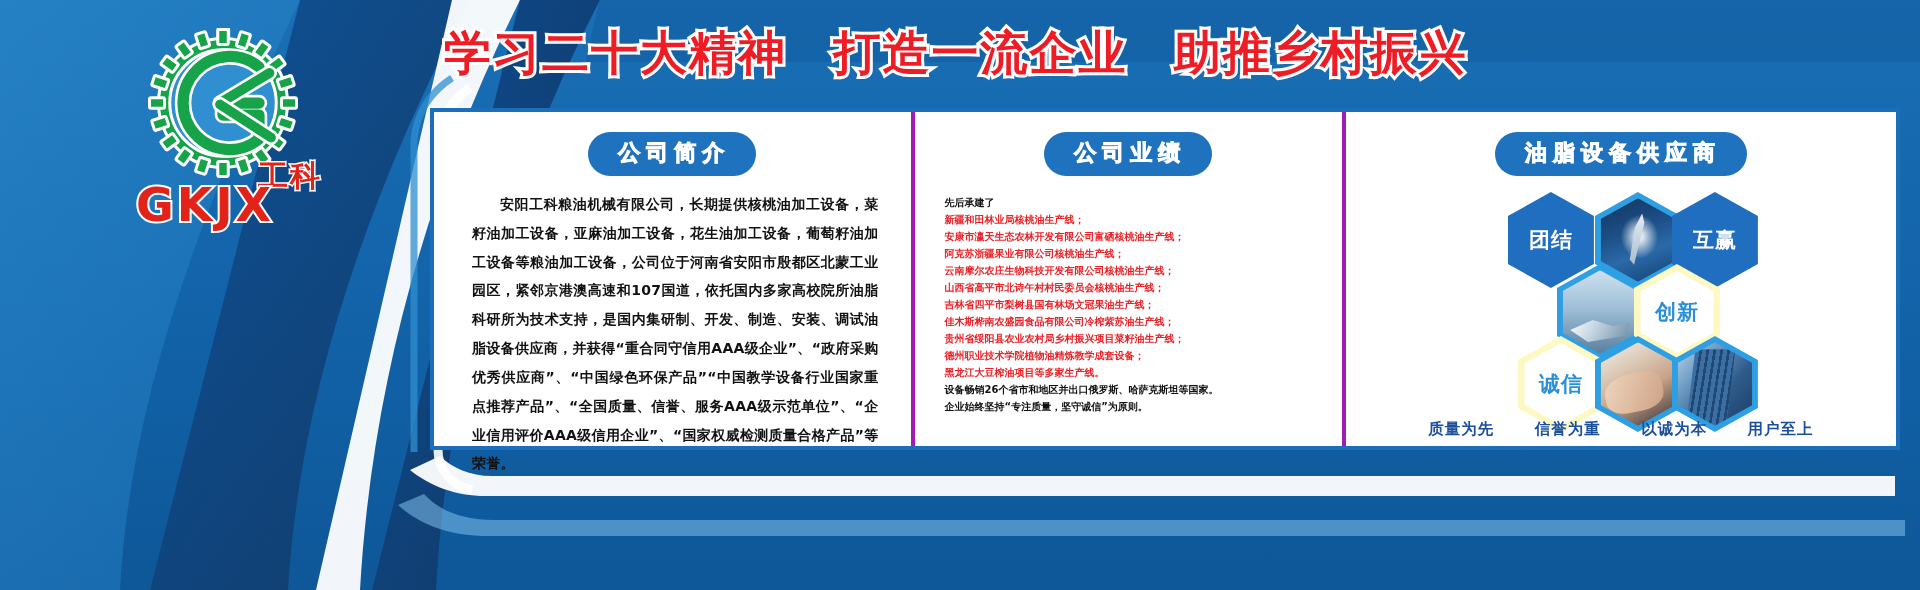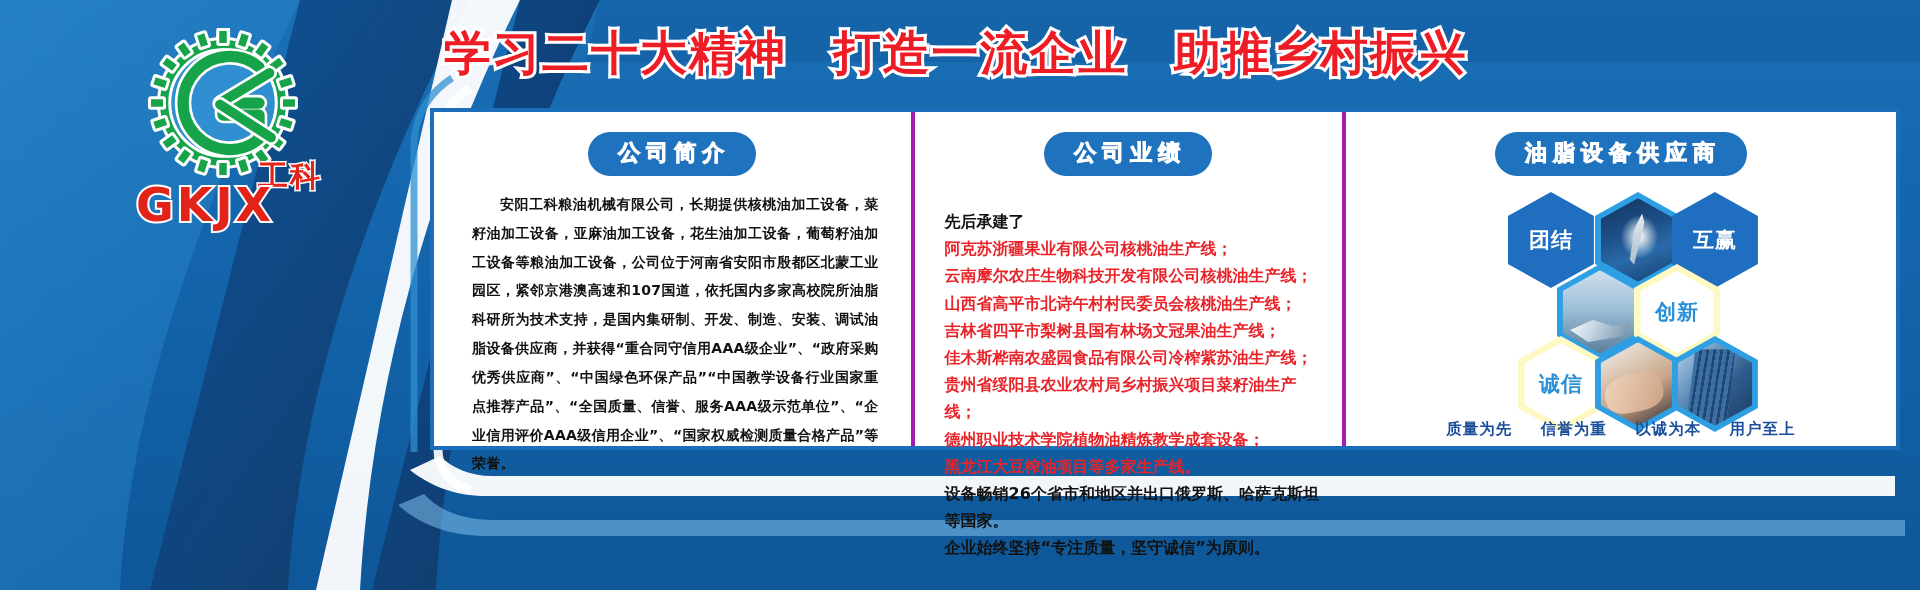--- a/index.html
+++ b/index.html
@@ -41,21 +41,21 @@
   .badge{margin:14px auto 0 auto;background:#1f72bd;border-radius:22px;
      color:#ffffff;font-size:22px;font-weight:bold;letter-spacing:6px;
      text-align:center;padding:6px 26px 8px 30px;width:max-content;
      -webkit-text-stroke:1px #ffffff;}
 
   .body-text{font-size:14px;color:#111;line-height:2.06;text-align:justify;
      text-justify:inter-ideograph;margin-top:14px;letter-spacing:.3px;font-weight:bold;}
   #panel-1 .body-text{text-indent:2em;padding:0 18px 0 24px;}
 
   
-  #p2-body{margin-top:32px;padding-left:16px;font-size:16px;line-height:1.70;font-weight:bold;}
+  #p2-body{margin-top:18px;padding-left:16px;font-size:10px;line-height:1.70;font-weight:bold;}
   #p2-body .lead{color:#111;}
   #p2-body .hit{color:#e8242a;}
   #p2-body .tail{color:#111;}
 
   
   #hex-area{position:relative;width:100%;height:214px;margin-top:10px;}
   .hex{position:absolute;width:86px;height:96px;
     clip-path:polygon(50% 0%,100% 25%,100% 75%,50% 100%,0% 75%,0% 25%);
     display:flex;align-items:center;justify-content:center;}
   .hex .inner{position:absolute;inset:0;clip-path:polygon(50% 0%,100% 25%,100% 75%,50% 100%,0% 75%,0% 25%);}
@@ -80,21 +80,21 @@
      clip-path:polygon(0% 58%,38% 22%,72% 44%,100% 30%,92% 78%,30% 100%);}
   .ph-hand{background:linear-gradient(150deg,#f2f2f2 0%,#d9c3ae 35%,#c7a186 58%,#2d2d33 100%);}
   .ph-hand::after{content:"";position:absolute;left:6%;top:38%;width:78%;height:46%;
      background:linear-gradient(120deg,#f0d6bf,#cda184);border-radius:46% 30% 40% 36%;transform:rotate(-12deg);}
   .ph-build{background:linear-gradient(130deg,#bcd6ea 0%,#6f9cc4 30%,#2f5c8c 62%,#1b3c63 100%);}
   .ph-build::after{content:"";position:absolute;left:18%;top:8%;width:54%;height:92%;
      background:repeating-linear-gradient(92deg,#3b6fa4 0 5px,#1f4773 5px 8px);transform:skewX(-7deg);}
 
   #slogan{position:absolute;left:0;right:0;bottom:6px;text-align:center;
      font-size:15.5px;font-weight:bold;color:#1b4f9c;letter-spacing:1px;}
-  #slogan span{margin:0 11px;}
+  #slogan span{margin:0 17px;}
 </style>
 </head>
 <body>
 
 <div id="stage">
 
   <svg class="swoosh" width="1920" height="590" viewBox="0 0 1920 590" style="left:0;top:0;">
     <defs>
       <linearGradient id="gdark" x1="0" y1="0" x2="1" y2="1">
         <stop offset="0%" stop-color="#0b4d93"></stop>
@@ -179,20 +179,22 @@
 
       <div class="panel" id="panel-1">
         <div class="badge">公司简介</div>
         <div class="body-text">安阳工科粮油机械有限公司，长期提供核桃油加工设备，菜籽油加工设备，亚麻油加工设备，花生油加工设备，葡萄籽油加工设备等粮油加工设备，公司位于河南省安阳市殷都区北蒙工业园区，紧邻京港澳高速和107国道，依托国内多家高校院所油脂科研所为技术支持，是国内集研制、开发、制造、安装、调试油脂设备供应商，并获得“重合同守信用AAA级企业”、“政府采购优秀供应商”、“中国绿色环保产品”“中国教学设备行业国家重点推荐产品”、“全国质量、信誉、服务AAA级示范单位”、“企业信用评价AAA级信用企业”、“国家权威检测质量合格产品”等荣誉。</div>
       </div>
 
       <div class="panel" id="panel-2">
         <div class="badge">公司业绩</div>
         <div id="p2-body">
           <div class="lead">先后承建了</div>
+          <div class="hit">新疆和田林业局核桃油生产线；</div>
+          <div class="hit">安康市瀛天生态农林开发有限公司富硒核桃油生产线；</div>
           <div class="hit">阿克苏浙疆果业有限公司核桃油生产线；</div>
           <div class="hit">云南摩尔农庄生物科技开发有限公司核桃油生产线；</div>
           <div class="hit">山西省高平市北诗午村村民委员会核桃油生产线；</div>
           <div class="hit">吉林省四平市梨树县国有林场文冠果油生产线；</div>
           <div class="hit">佳木斯桦南农盛园食品有限公司冷榨紫苏油生产线；</div>
           <div class="hit">贵州省绥阳县农业农村局乡村振兴项目菜籽油生产线；</div>
           <div class="hit">德州职业技术学院植物油精炼教学成套设备；</div>
           <div class="hit">黑龙江大豆榨油项目等多家生产线。</div>
           <div class="tail">设备畅销26个省市和地区并出口俄罗斯、哈萨克斯坦等国家。</div>
           <div class="tail">企业始终坚持“专注质量，坚守诚信”为原则。</div>

